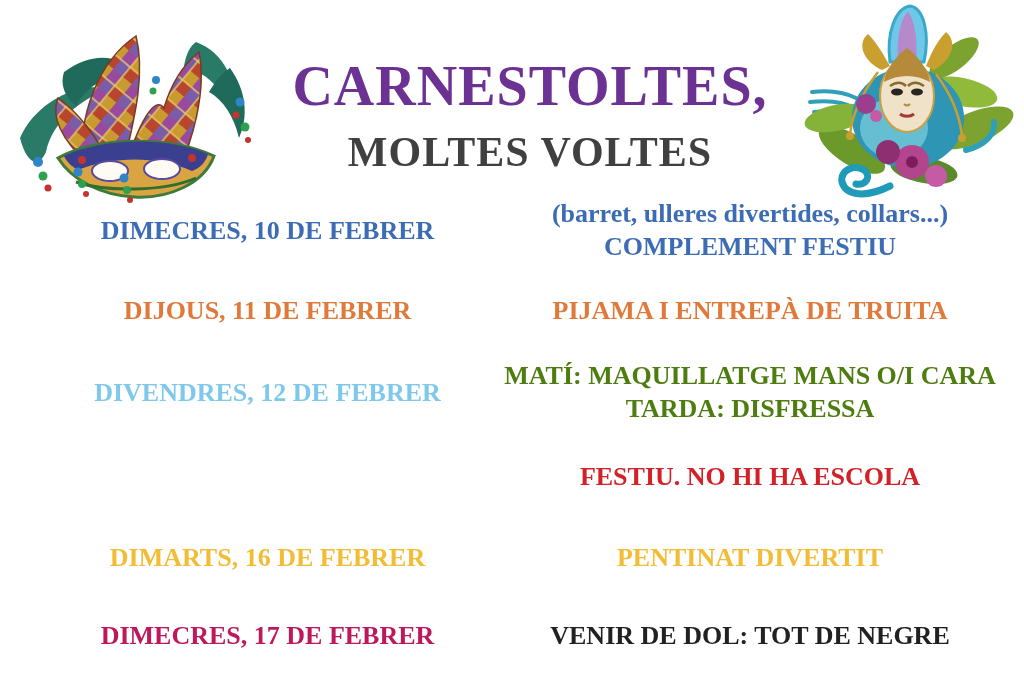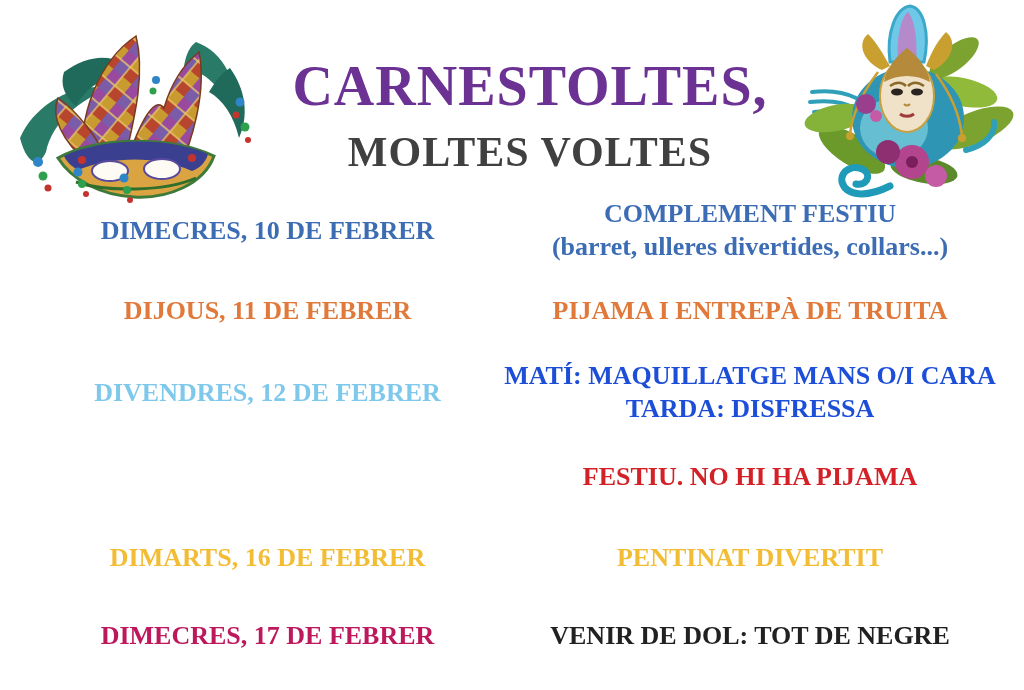--- a/index.html
+++ b/index.html
@@ -150,43 +150,43 @@
   </div>
 
   <div class="title-block">
     <div class="title-main" style="color: rgb(107, 49, 147);">CARNESTOLTES,</div>
     <div class="title-sub" style="color: #404040;">MOLTES VOLTES</div>
   </div>
 
   <div class="row r1">
     <div class="cell day-cell" style="color: rgb(60, 108, 180);">DIMECRES, 10 DE FEBRER</div>
     <div class="cell act-cell" style="color: rgb(60, 108, 180);">
+      <div>(barret, ulleres divertides, collars...)</div>
       <div>COMPLEMENT FESTIU</div>
-      <div>(barret, ulleres divertides, collars...)</div>
     </div>
   </div>
 
   <div class="row r2">
     <div class="cell day-cell" style="color: rgb(224, 121, 58);">DIJOUS, 11 DE FEBRER</div>
     <div class="cell act-cell" style="color: rgb(224, 121, 58);">
       <div>PIJAMA I ENTREPÀ DE TRUITA</div>
     </div>
   </div>
 
   <div class="row r3">
     <div class="cell day-cell" style="color: rgb(126, 200, 236);">DIVENDRES, 12 DE FEBRER</div>
-    <div class="cell act-cell" style="color: #1d4ed8;">
+    <div class="cell act-cell" style="color: #4d7c0f;">
       <div>MATÍ: MAQUILLATGE MANS O/I CARA</div>
       <div>TARDA: DISFRESSA</div>
     </div>
   </div>
 
   <div class="row r4">
     <div class="cell act-cell" style="color: rgb(212, 32, 39);">
-      <div>FESTIU. NO HI HA PIJAMA</div>
+      <div>FESTIU. NO HI HA ESCOLA</div>
     </div>
   </div>
 
   <div class="row r5">
     <div class="cell day-cell" style="color: rgb(242, 188, 53);">DIMARTS, 16 DE FEBRER</div>
     <div class="cell act-cell" style="color: rgb(242, 188, 53);">
       <div>PENTINAT DIVERTIT</div>
     </div>
   </div>
 

